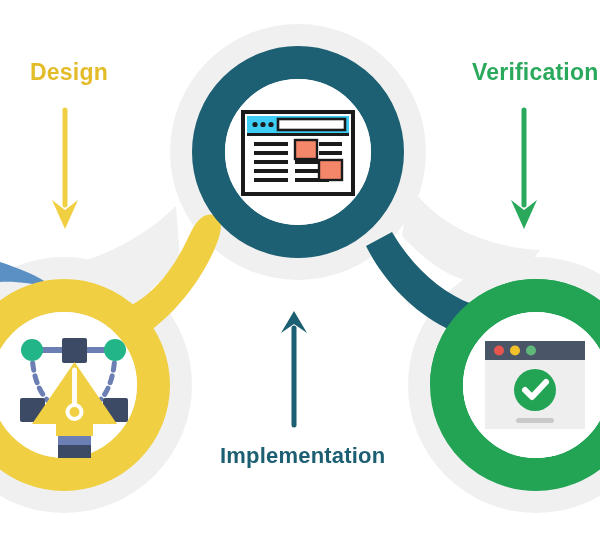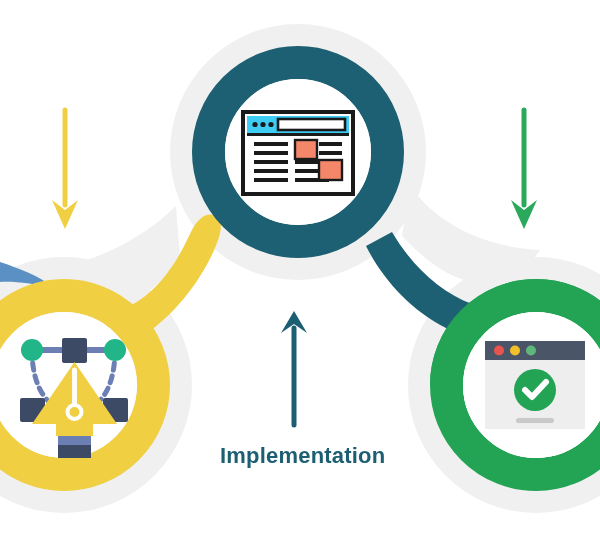--- a/index.html
+++ b/index.html
@@ -197,17 +197,19 @@
       </g>
 
       <g>
         <path d="M 294,425 L 294,328" stroke="#1d5f72" stroke-width="5" stroke-linecap="round"></path>
         <path d="M 281,333 L 294,311 L 307,333 L 294,324 Z" fill="#1d5f72"></path>
       </g>
 
     </g>
   </svg>
 
-
+  <div class="label" id="label-design">Design</div>
+
+  <div class="label" id="label-verification">Verification</div>
 
   <div class="label" id="label-implementation">Implementation</div>
 
 </div>
 
 </body></html>

